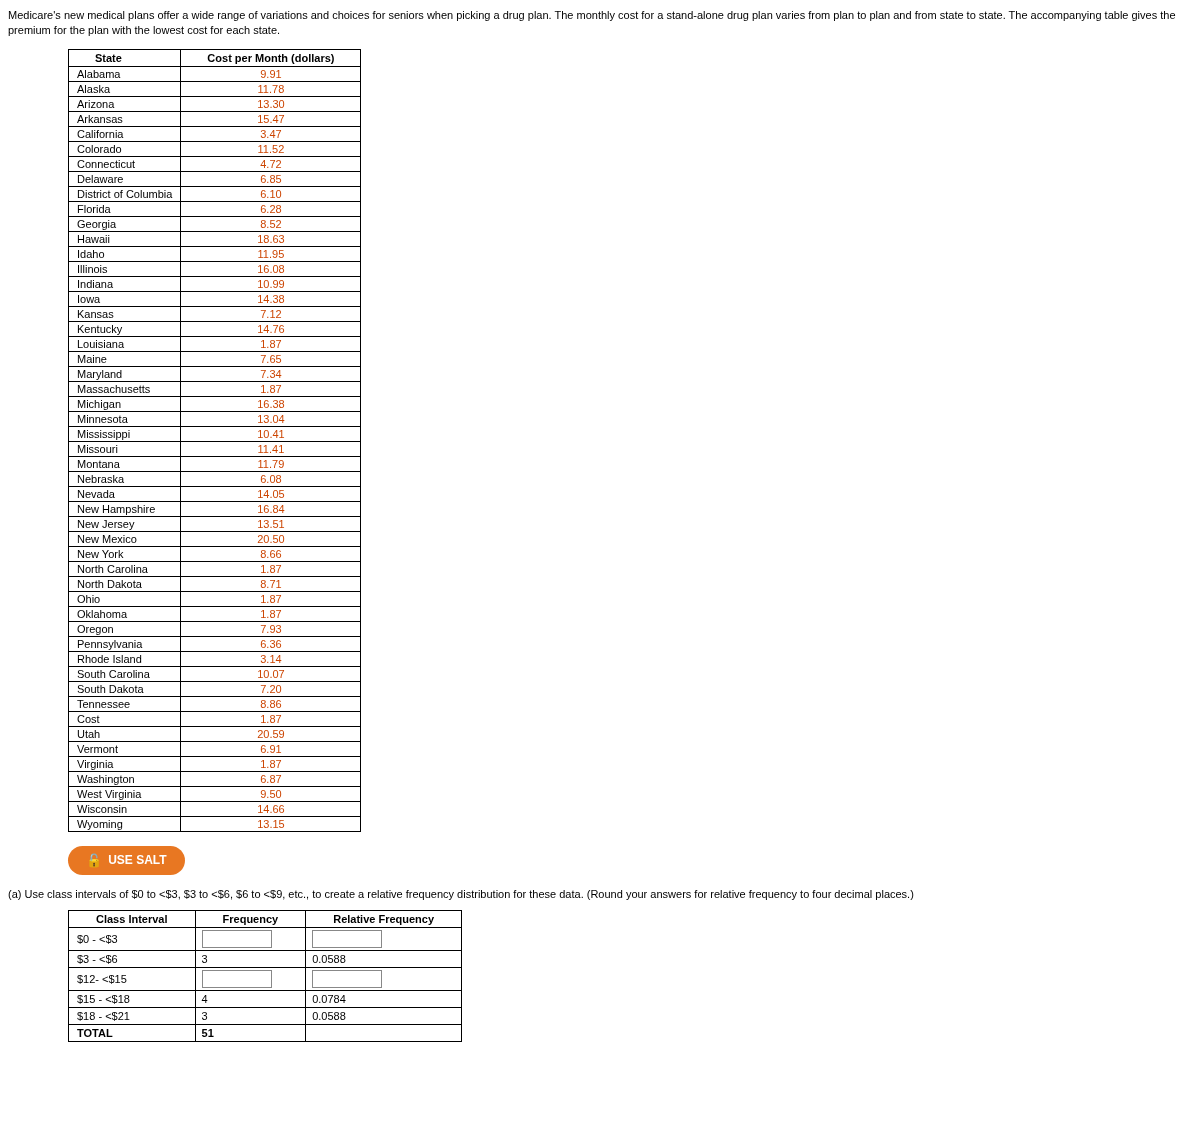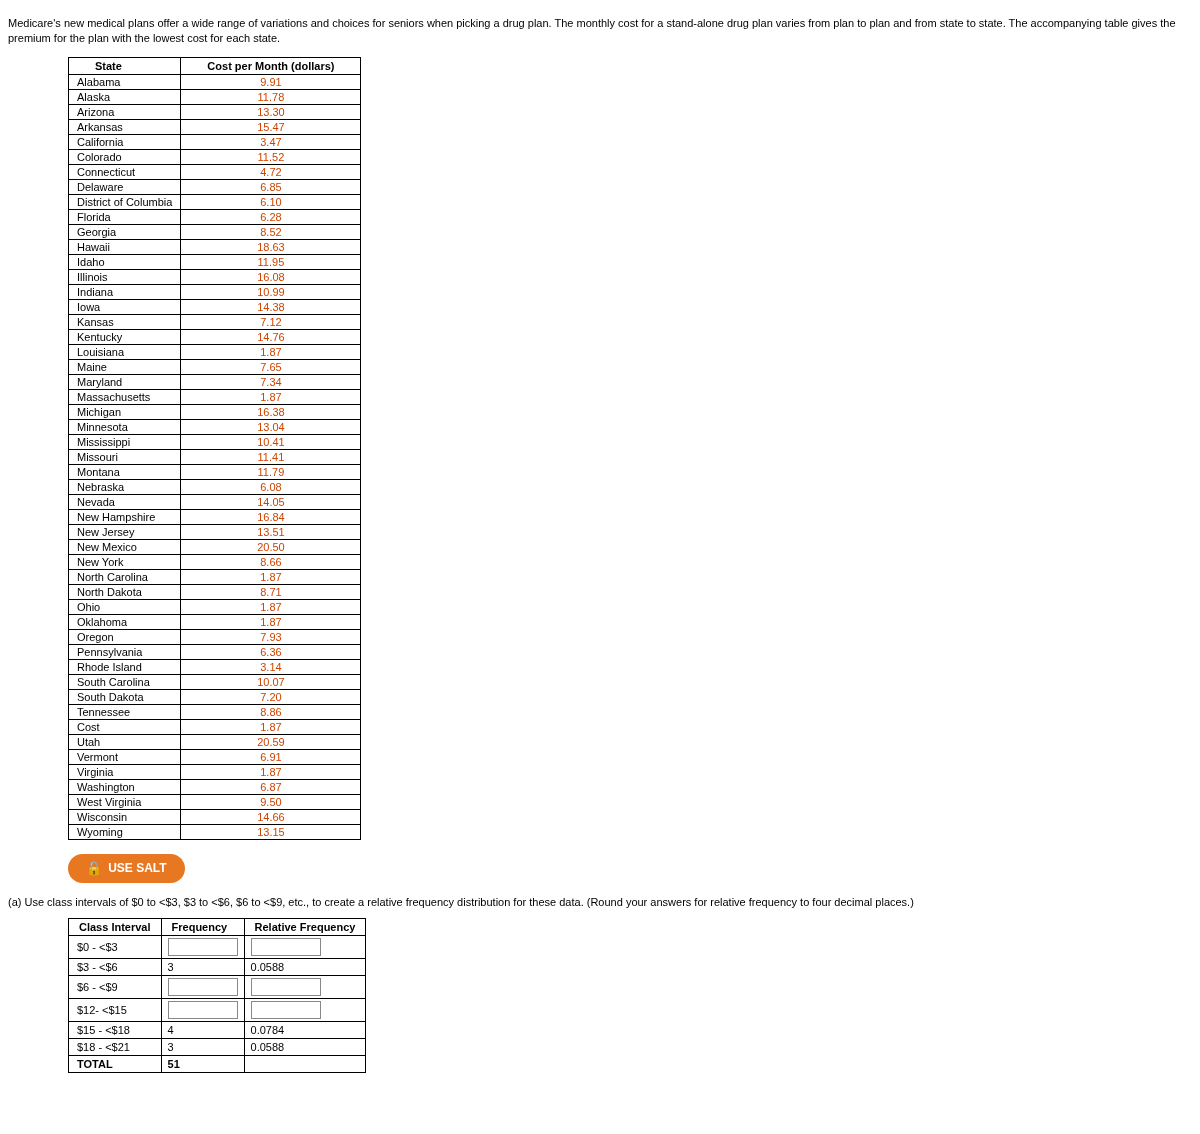--- a/index.html
+++ b/index.html
@@ -8,21 +8,20 @@
       font-size: 11px;
       background: #fff;
       color: #000;
       padding: 8px;
       width: 1200px;
     }
     .intro-text {
       font-size: 11px;
       margin-bottom: 10px;
       line-height: 1.4;
-      margin-top: 8px;
     }
     .data-table {
       border-collapse: collapse;
       margin-left: 60px;
       margin-bottom: 14px;
     }
     .data-table th {
       border: 1px solid #000;
       padding: 2px 26px;
       background: #fff;
@@ -64,21 +63,21 @@
       font-size: 11px;
       margin-bottom: 8px;
       line-height: 1.4;
     }
     .freq-table {
       border-collapse: collapse;
       margin-left: 60px;
     }
     .freq-table th {
       border: 1px solid #000;
-      padding: 2px 10px;
+      padding: 2px 27px;
       font-size: 11px;
       font-weight: bold;
       background: #fff;
       text-align: left;
     }
     .freq-table td {
       border: 1px solid #000;
       padding: 2px 6px;
       font-size: 11px;
     }
@@ -348,25 +347,20 @@
         <td>$0 - &lt;$3</td>
         <td><input type="text" style=""></td>
         <td><input type="text" style=""></td>
       </tr>
       <tr>
         <td>$3 - &lt;$6</td>
         <td><span class="static-val">3</span></td>
         <td><span class="static-val">0.0588</span></td>
       </tr>
       <tr>
-        <td>$6 - &lt;$9</td>
-        <td><input type="text" style=""></td>
-        <td><input type="text" style=""></td>
-      </tr>
-      <tr>
         <td>$12- &lt;$15</td>
         <td><input type="text" style=""></td>
         <td><input type="text" style=""></td>
       </tr>
       <tr>
         <td>$15 - &lt;$18</td>
         <td><span class="static-val">4</span></td>
         <td><span class="static-val">0.0784</span></td>
       </tr>
       <tr>

